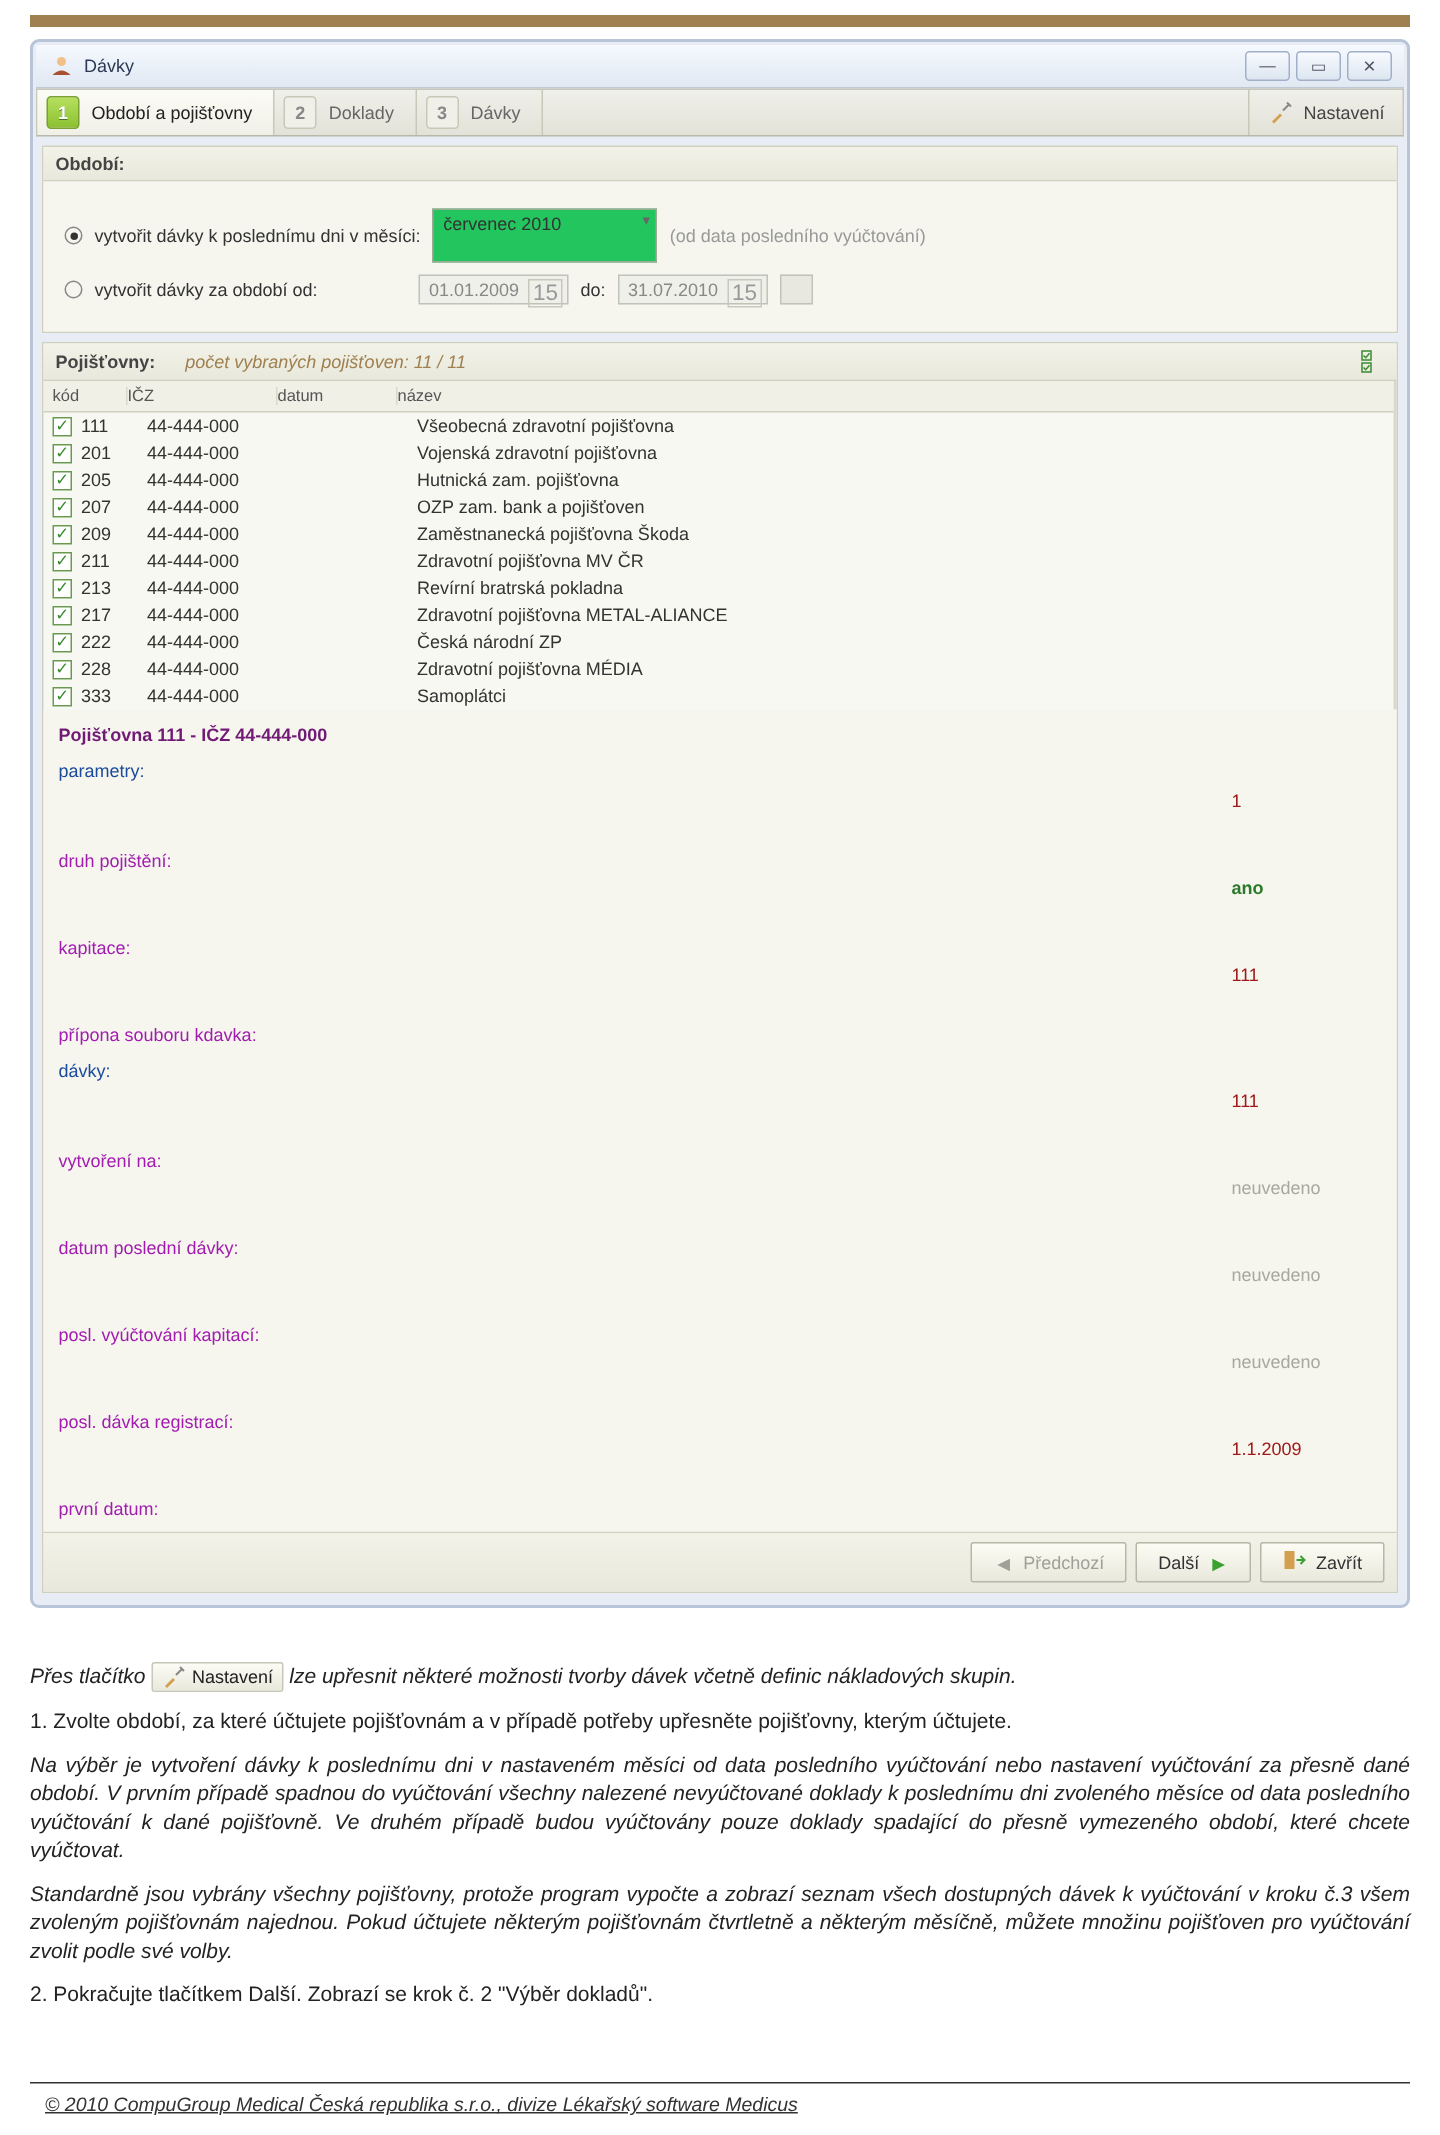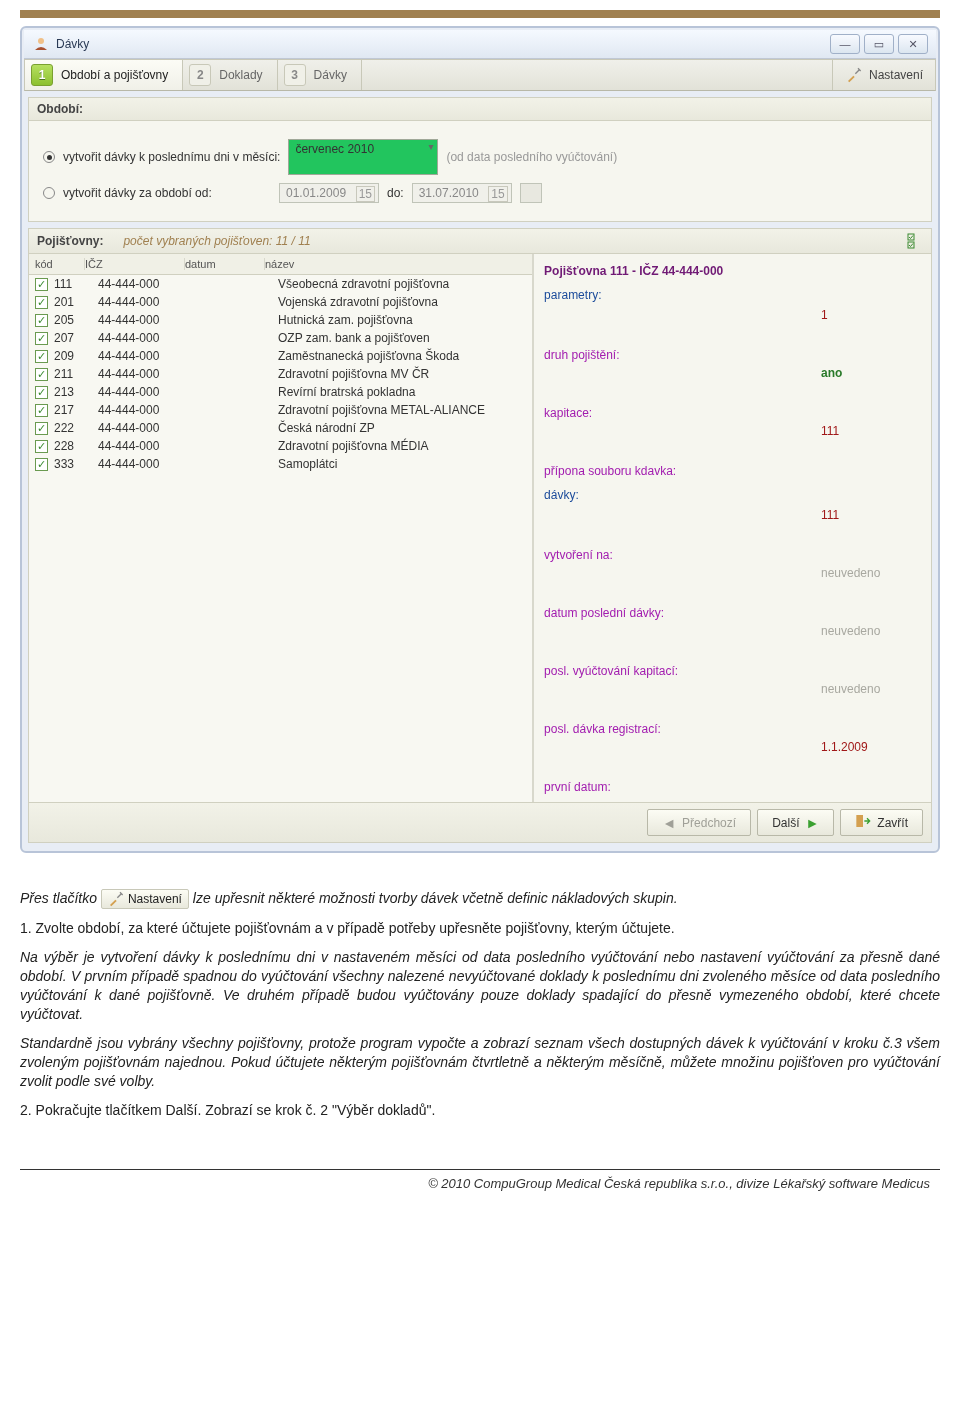--- a/index.html
+++ b/index.html
@@ -27,29 +27,29 @@
   .section-hdr { background: linear-gradient(#f2f2e8,#e8e8dc); border-bottom:1px solid #d0d0c0; padding: 4px 8px; font-weight: bold; color: #444; }
   .section-body { padding: 10px 14px; background:#f6f6ef; }
 
   .radio-row { display:flex; align-items:center; gap:8px; margin: 8px 0; }
   .radio { width:12px; height:12px; border:1px solid #888; border-radius:50%; display:inline-flex; align-items:center; justify-content:center; }
   .radio.sel::after { content:""; width:5px; height:5px; border-radius:50%; background:#333; }
   .input-combo { border:1px solid #a0a898; background:#22c55e; padding:2px 18px 18px 6px; min-width:150px; position:relative; }
   .input-combo::after { content:"▾"; position:absolute; right:4px; top:1px; color:#666; font-size:10px; }
   .hint { color:#999; }
   .input-date { border:1px solid #c0c4b8; background:#f0f0ea; color:#888; padding:2px 20px 2px 6px; min-width:100px; position:relative; }
-  .input-date .cal { position:absolute; right:3px; top:2px; font-size:12px; color:#999; border:1px solid #c8c8bc; padding:0 2px; }
+  .input-date .cal { position:absolute; right:3px; top:2px; font-size:15px; color:#999; border:1px solid #c8c8bc; padding:0 2px; }
   .input-date-square { width:22px; height:20px; border:1px solid #c0c4b8; background:#e8e8e0; }
 
   .header-row { display:flex; align-items:center; background: linear-gradient(#f2f2e8,#e8e8dc); border-bottom:1px solid #d0d0c0; padding:4px 8px; }
   .header-row .lbl { font-weight:bold; color:#444; margin-right:20px; }
   .header-row .info { color:#a08050; font-style:italic; }
   .header-row .right-icon { margin-left:auto; width:16px; height:16px; }
 
-  .split { display:flex; }
+  .split { display:flex;flex-direction:column; }
   .left-pane { flex: 0 0 56%; border-right: 2px solid #d8d8cc; }
   .right-pane { flex: 1; padding: 6px 10px; background:#f6f6ef; }
 
   .col-headers { display:flex; background:#f0f0e6; border-bottom:1px solid #d0d0c0; padding: 4px 6px; font-size:11px; color:#555; }
   .col-headers > div { border-right:1px solid #d8d8cc; padding-right:4px; }
   .c-kod { width:50px; }
   .c-icz { width:100px; }
   .c-datum { width:80px; }
   .c-nazev { flex:1; border-right:none !important; }
 
@@ -78,21 +78,21 @@
   .arrow.green { color:#3aa030; }
 
   .doc-text { margin-top: 36px; font-family: Verdana, Arial, sans-serif; font-size: 14px; color:#222; }
   .doc-text p { margin: 10px 0; line-height:1.35; }
   .doc-text p.justify { text-align: justify; }
   .doc-text .ital { font-style: italic; }
   .doc-text .ital.justify { text-align: justify; }
   .inline-btn { display:inline-flex; align-items:center; gap:4px; border:1px solid #c8c8b8; background:linear-gradient(#fcfcf4,#e8e8dc); padding:1px 6px; border-radius:2px; font-size:12px; font-style:normal; vertical-align:middle; }
   .inline-icon { width:16px; height:16px; display:inline-flex; align-items:center; justify-content:center; }
 
-  .copyright { border-top: 1px solid #333; margin-top: 50px; padding: 6px 10px; text-align: right; font-style: italic; font-size: 13px; }
+  .copyright { border-top: 1px solid #333; margin-top: 50px; padding: 6px 10px; text-align: left; font-style: italic; font-size: 13px; text-decoration: underline; }
   
   .icon-gear svg, .icon-tools svg, .icon-exit svg { width:16px; height:16px; }
 </style>
 </head>
 <body>
 
 <div class="page">
 <div class="bar-brown"></div>
 
 <div class="window">

